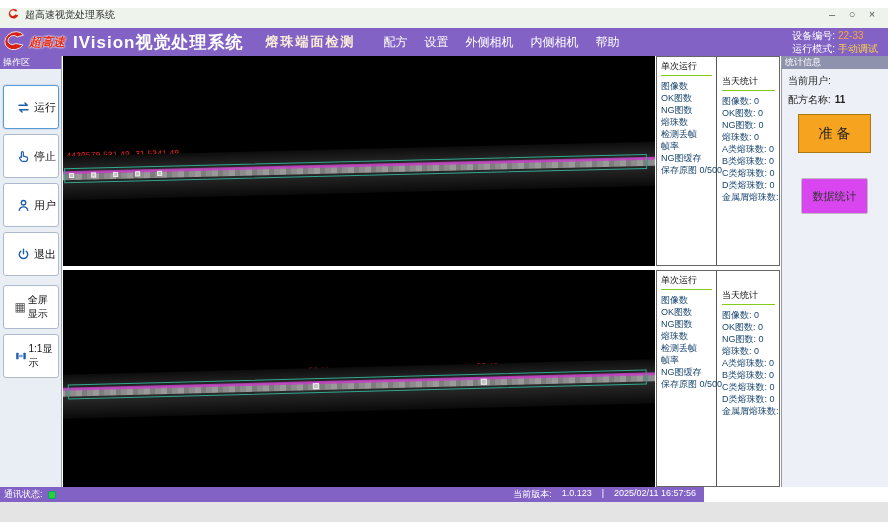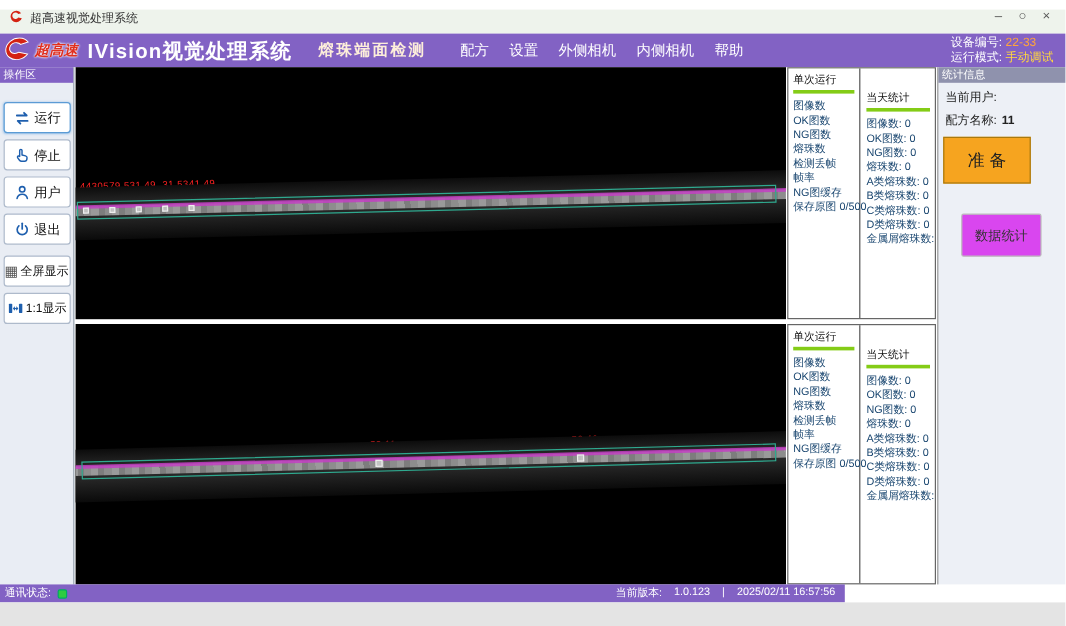--- a/index.html
+++ b/index.html
@@ -22,21 +22,21 @@
   .menu { display:flex; gap:17px; margin-left:28px; }
   .menu-item { color:#fff; font-size:12px; cursor:default; }
   .header-right { margin-left:auto; margin-right:10px; font-size:10px; line-height:13px; text-align:left; }
   .hr-label { color:#fff; }
   .device-value { color:#ffa43c; margin-left:3px; }
   .mode-value { color:#ffd83e; margin-left:3px; }
 
   
   .sidebar { position:absolute; left:0; top:56px; width:62px; height:431px; background:#e9edf4; border-right:1px solid #9aa4b0; }
   .side-header { height:13px; background:#8262c4; color:#fff; font-size:9px; line-height:13px; padding-left:3px; }
-  .side-btn { width:56px; height:26px; margin:0 auto 5px auto; background:#fff; border:1px solid #aebacb; border-radius:3px; display:flex; align-items:center; justify-content:center; gap:3px; font-size:11px; color:#111; cursor:default; }
+  .side-btn { width:56px; height:44px; margin:0 auto 5px auto; background:#fff; border:1px solid #aebacb; border-radius:3px; display:flex; align-items:center; justify-content:center; gap:3px; font-size:11px; color:#111; cursor:default;padding-left:11px; }
   .side-btn.first { margin-top:16px; border:1px solid #5b9bd5; box-shadow:0 0 2px #9cc3e8; }
   .side-btn.small { font-size:10px; gap:2px; }
   .side-btn .grid-glyph { font-size:12px; color:#555; line-height:1; }
   .gap-before { margin-top:9px; }
 
   
   .camera { position:absolute; left:63px; width:592px; background:#000; overflow:hidden; }
   .camera.top { top:56px; height:210px; }
   .camera.bottom { top:270px; height:217px; }
   .seam-zone { position:absolute; left:-4px; width:600px; height:70px; }
@@ -59,29 +59,29 @@
   .marker { position:absolute; width:5px; height:5px; background:rgba(210,210,210,.75); border:1px solid #eee; }
   .camera.top .marker { top:35px; }
   .camera.bottom .marker { top:27px; width:6px; height:6px; }
 
   
   .stats-panel { position:absolute; left:656px; width:124px; background:#fff; border:1px solid #666; }
   .stats-panel.p1 { top:56px; height:210px; }
   .stats-panel.p2 { top:270px; height:217px; }
   .col-left { position:absolute; left:0; top:0; bottom:0; width:60px; border-right:1px solid #555; padding:3px 0 0 4px; }
   .col-right { position:absolute; left:61px; right:0; top:0; bottom:0; padding:18px 0 0 4px; }
-  .col-title { font-size:9px; color:#111; padding-bottom:2px; margin-bottom:4px; border-bottom:3px solid #84cc16; margin-right:4px; white-space:nowrap; }
+  .col-title { font-size:9px; color:#111; padding-bottom:2px; margin-bottom:4px; border-bottom:1px solid #84cc16; margin-right:4px; white-space:nowrap; }
   .stat-row { font-size:9px; color:#18456f; line-height:12px; white-space:nowrap; }
 
   
   .right-panel { position:absolute; left:781px; top:56px; width:107px; height:431px; background:#edf0f6; border-left:1px solid #999; }
   .rp-header { height:13px; background:#8f92ad; color:#fff; font-size:9px; line-height:13px; padding-left:3px; }
   .rp-row { font-size:10px; color:#222; margin:5px 0 0 6px; }
   .rp-value { font-weight:bold; margin-left:4px; }
-  .prepare-btn { position:absolute; left:4px; top:58px; width:73px; height:39px; background:#f6a41f; border:1px solid #a8790f; font-size:14px; letter-spacing:4px; color:#222; display:flex; align-items:center; justify-content:center; padding-left:4px; cursor:default; }
+  .prepare-btn { position:absolute; left:16px; top:58px; width:73px; height:39px; background:#f6a41f; border:1px solid #a8790f; font-size:14px; letter-spacing:4px; color:#222; display:flex; align-items:center; justify-content:center; padding-left:4px; cursor:default; }
   .data-btn { position:absolute; left:19px; top:122px; width:67px; height:36px; background:#d946ef; border:1px solid #bbb; border-radius:2px; font-size:11px; color:#333; display:flex; align-items:center; justify-content:center; cursor:default; }
 
   
   .status-bar { position:absolute; left:0; top:487px; width:704px; height:15px; background:#8262c4; color:#fff; font-size:9px; display:flex; align-items:center; }
   .comm-label { margin-left:4px; }
   .comm-ind { width:8px; height:8px; background:#2ecc40; border:1px solid #0a6; border-radius:2px; margin-left:5px; }
   .sb-right { margin-left:auto; margin-right:8px; display:flex; gap:10px; }
   .desktop-strip { position:absolute; left:0; top:502px; width:888px; height:20px; background:#e4e4e4; }
 </style>
 </head>

